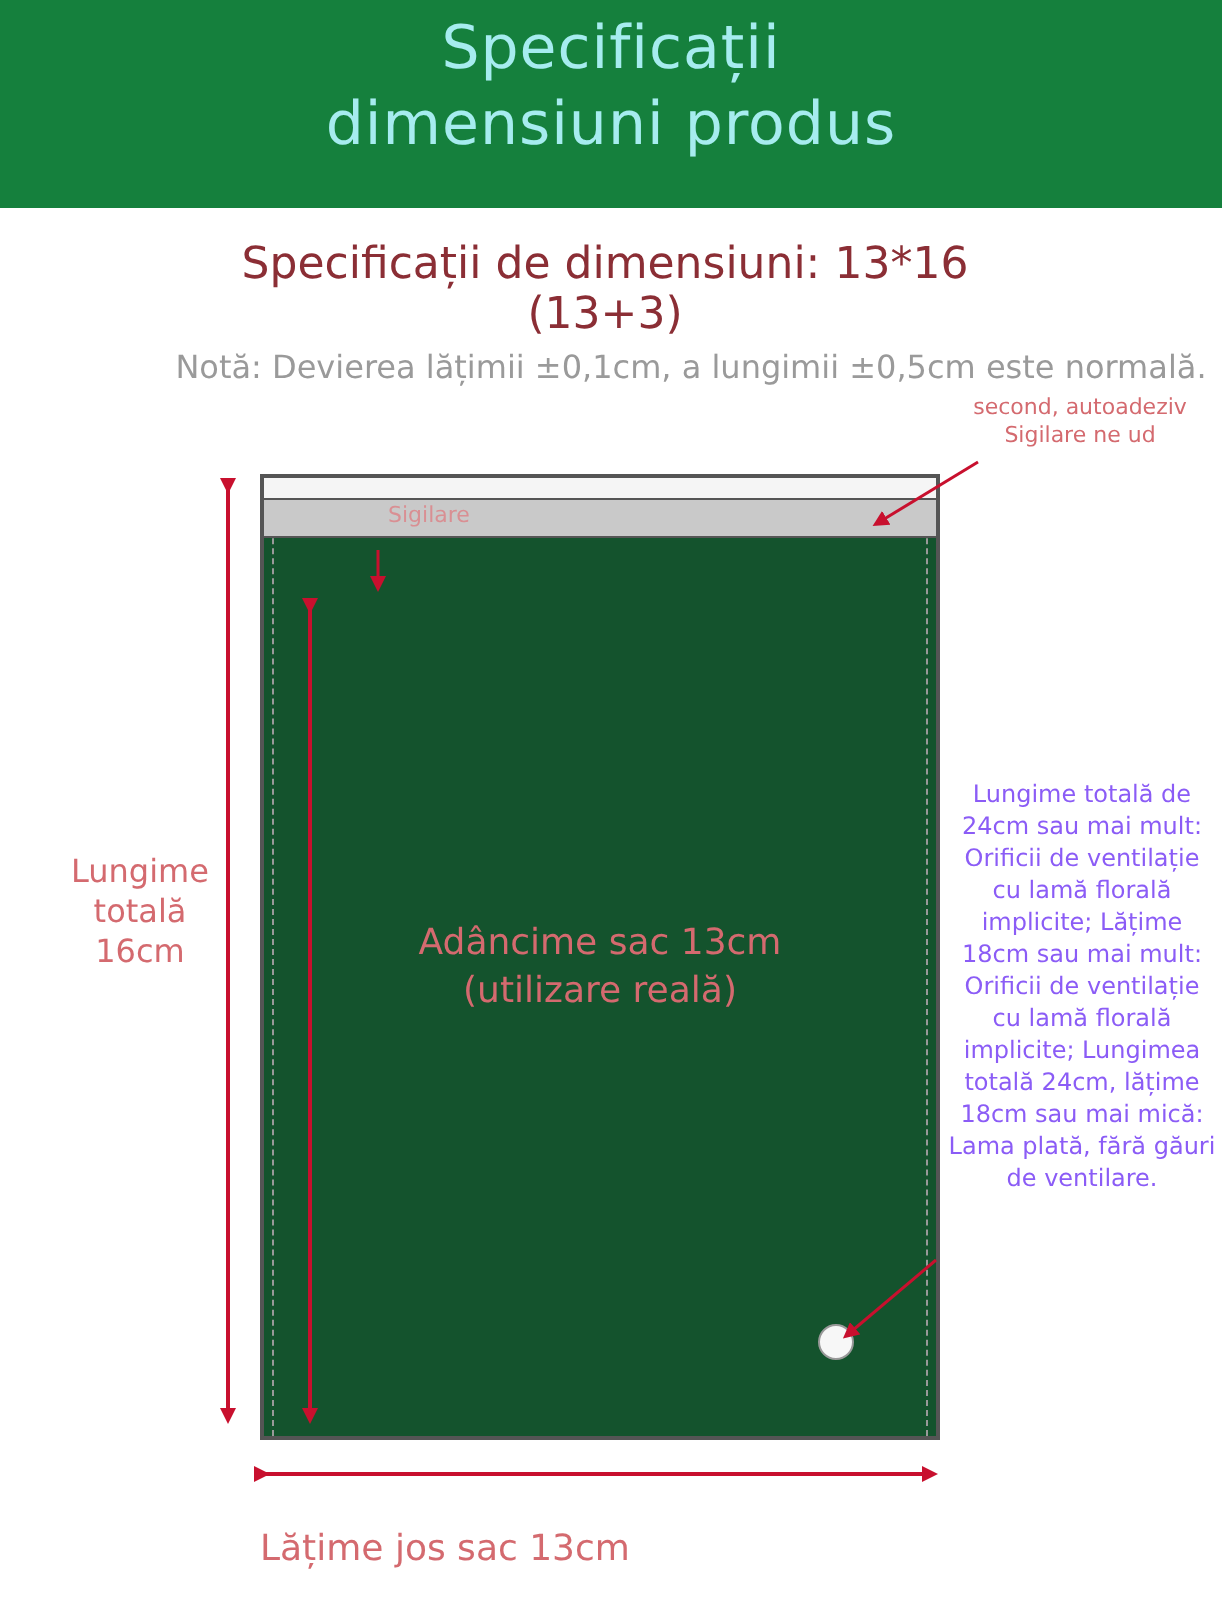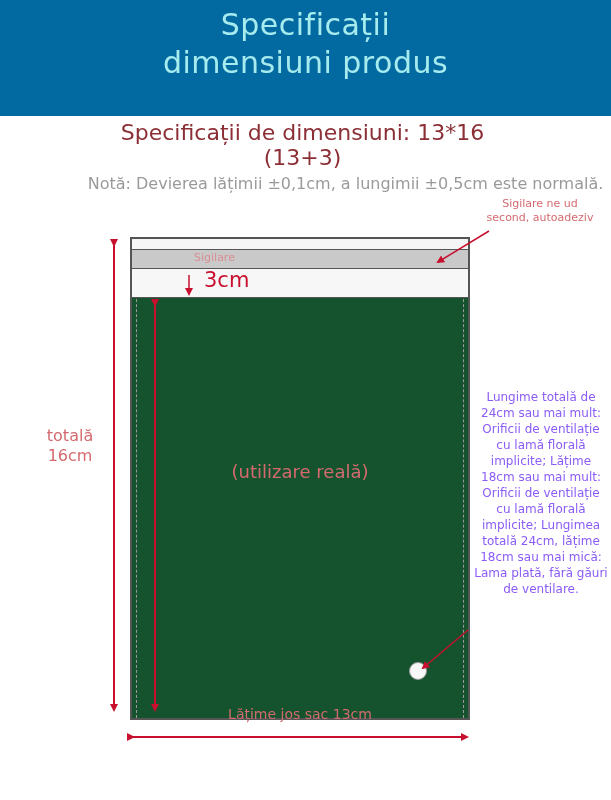--- a/index.html
+++ b/index.html
@@ -1,73 +1,72 @@
 <!DOCTYPE html>
 <html><head>
 <meta charset="utf-8">
 <style>
   html, body { margin:0; padding:0; }
   body { width:611px; height:800px; background:#ffffff; position:relative; overflow:hidden; font-family:"DejaVu Sans", sans-serif; }
-  .header { position:absolute; left:0; top:0; width:611px; height:116px; background:#0369a1; }
+  .header { position:absolute; left:0; top:0; width:611px; height:104px; background:#15803d; }
   .header-title { position:absolute; left:0; top:6px; width:611px; text-align:center; color:#a6ecef; font-size:30px; line-height:38px; letter-spacing:0.5px; }
   .subtitle { position:absolute; left:0; top:120px; width:515px; text-align:center; padding-left:90px; box-sizing:border-box; color:#8b2e35; font-size:22px; }
   .note { position:absolute; left:0; top:174px; width:611px; text-align:center; padding-left:80px; box-sizing:border-box; color:#9a9a9a; font-size:16px; }
   .seal-callout { position:absolute; left:470px; top:197px; width:140px; text-align:center; color:#d46a6f; font-size:11px; line-height:14px; }
   .bag { position:absolute; left:130px; top:237px; width:340px; height:483px; background:#14532d; border:2px solid #555; box-sizing:border-box; }
   .bag-dash-l { position:absolute; left:4px; top:0; bottom:0; border-left:1px dashed #999; }
   .bag-dash-r { position:absolute; right:4px; top:0; bottom:0; border-left:1px dashed #999; }
   .bag-top { position:absolute; left:0; right:0; top:0; height:10px; background:#f5f5f5; border-bottom:1px solid #555; }
   .seal-strip { position:absolute; left:0; right:0; top:11px; height:18px; background:#c9c9c9; border-bottom:1px solid #555; }
   .seal-label { position:absolute; left:62px; top:1px; color:#d98f93; font-size:11px; }
   .flap { position:absolute; left:0; right:0; top:30px; height:28px; background:#f7f7f7; border-bottom:1px solid #555; }
   .flap-label { position:absolute; left:72px; top:-1px; color:#c8102e; font-size:21px; }
   .hole { position:absolute; left:277px; top:423px; width:16px; height:16px; border:1px solid #999; border-radius:50%; background:#f7f7f7; }
   .len-label { position:absolute; left:20px; top:426px; width:100px; text-align:center; color:#d46a6f; font-size:16px; line-height:20px; }
   .depth-label { position:absolute; left:180px; top:460px; width:240px; text-align:center; color:#d46a6f; font-size:18px; line-height:24px; }
   .vent-label { position:absolute; left:474px; top:389px; width:134px; text-align:center; color:#8b5cf6; font-size:12px; line-height:16px; }
-  .width-label { position:absolute; left:130px; top:706px; width:340px; text-align:center; color:#d46a6f; font-size:14px; }
+  .width-label { position:absolute; left:130px; top:764px; width:340px; color:#d46a6f; font-size:18px; }
   svg.arrows { position:absolute; left:0; top:0; width:611px; height:800px; pointer-events:none; }
 </style>
 </head>
 <body>
 
 <div class="header">
   <div class="header-title">
     <div>Specificații</div>
     <div>dimensiuni produs</div>
   </div>
 </div>
 
 <div class="subtitle">Specificații de dimensiuni: 13*16 (13+3)</div>
 <div class="note">Notă: Devierea lățimii ±0,1cm, a lungimii ±0,5cm este normală.</div>
 
 <div class="seal-callout">
+  <div>second, autoadeziv</div>
   <div>Sigilare ne ud</div>
-  <div>second, autoadeziv</div>
 </div>
 
 <div class="bag">
   <div class="bag-dash-l"></div>
   <div class="bag-dash-r"></div>
   <div class="bag-top"></div>
   <div class="seal-strip">
     <span class="seal-label">Sigilare</span>
   </div>
-  <div class="flap">
-    <span class="flap-label">3cm</span>
-  </div>
   <div class="hole"></div>
 </div>
 
 <div class="len-label">
+  <div>Lungime</div>
   <div>totală</div>
   <div>16cm</div>
 </div>
 
 <div class="depth-label">
+  <div>Adâncime sac 13cm</div>
   <div>(utilizare reală)</div>
 </div>
 
 <div class="vent-label">Lungime totală de 24cm sau mai mult: Orificii de ventilație cu lamă florală implicite; Lățime 18cm sau mai mult: Orificii de ventilație cu lamă florală implicite; Lungimea totală 24cm, lățime 18cm sau mai mică: Lama plată, fără găuri de ventilare.</div>
 
 <div class="width-label">Lățime jos sac 13cm</div>
 
 <svg class="arrows" viewBox="0 0 611 800">
   <defs>
     <marker id="ah" markerWidth="8" markerHeight="8" refX="6" refY="4" orient="auto" markerUnits="userSpaceOnUse">

